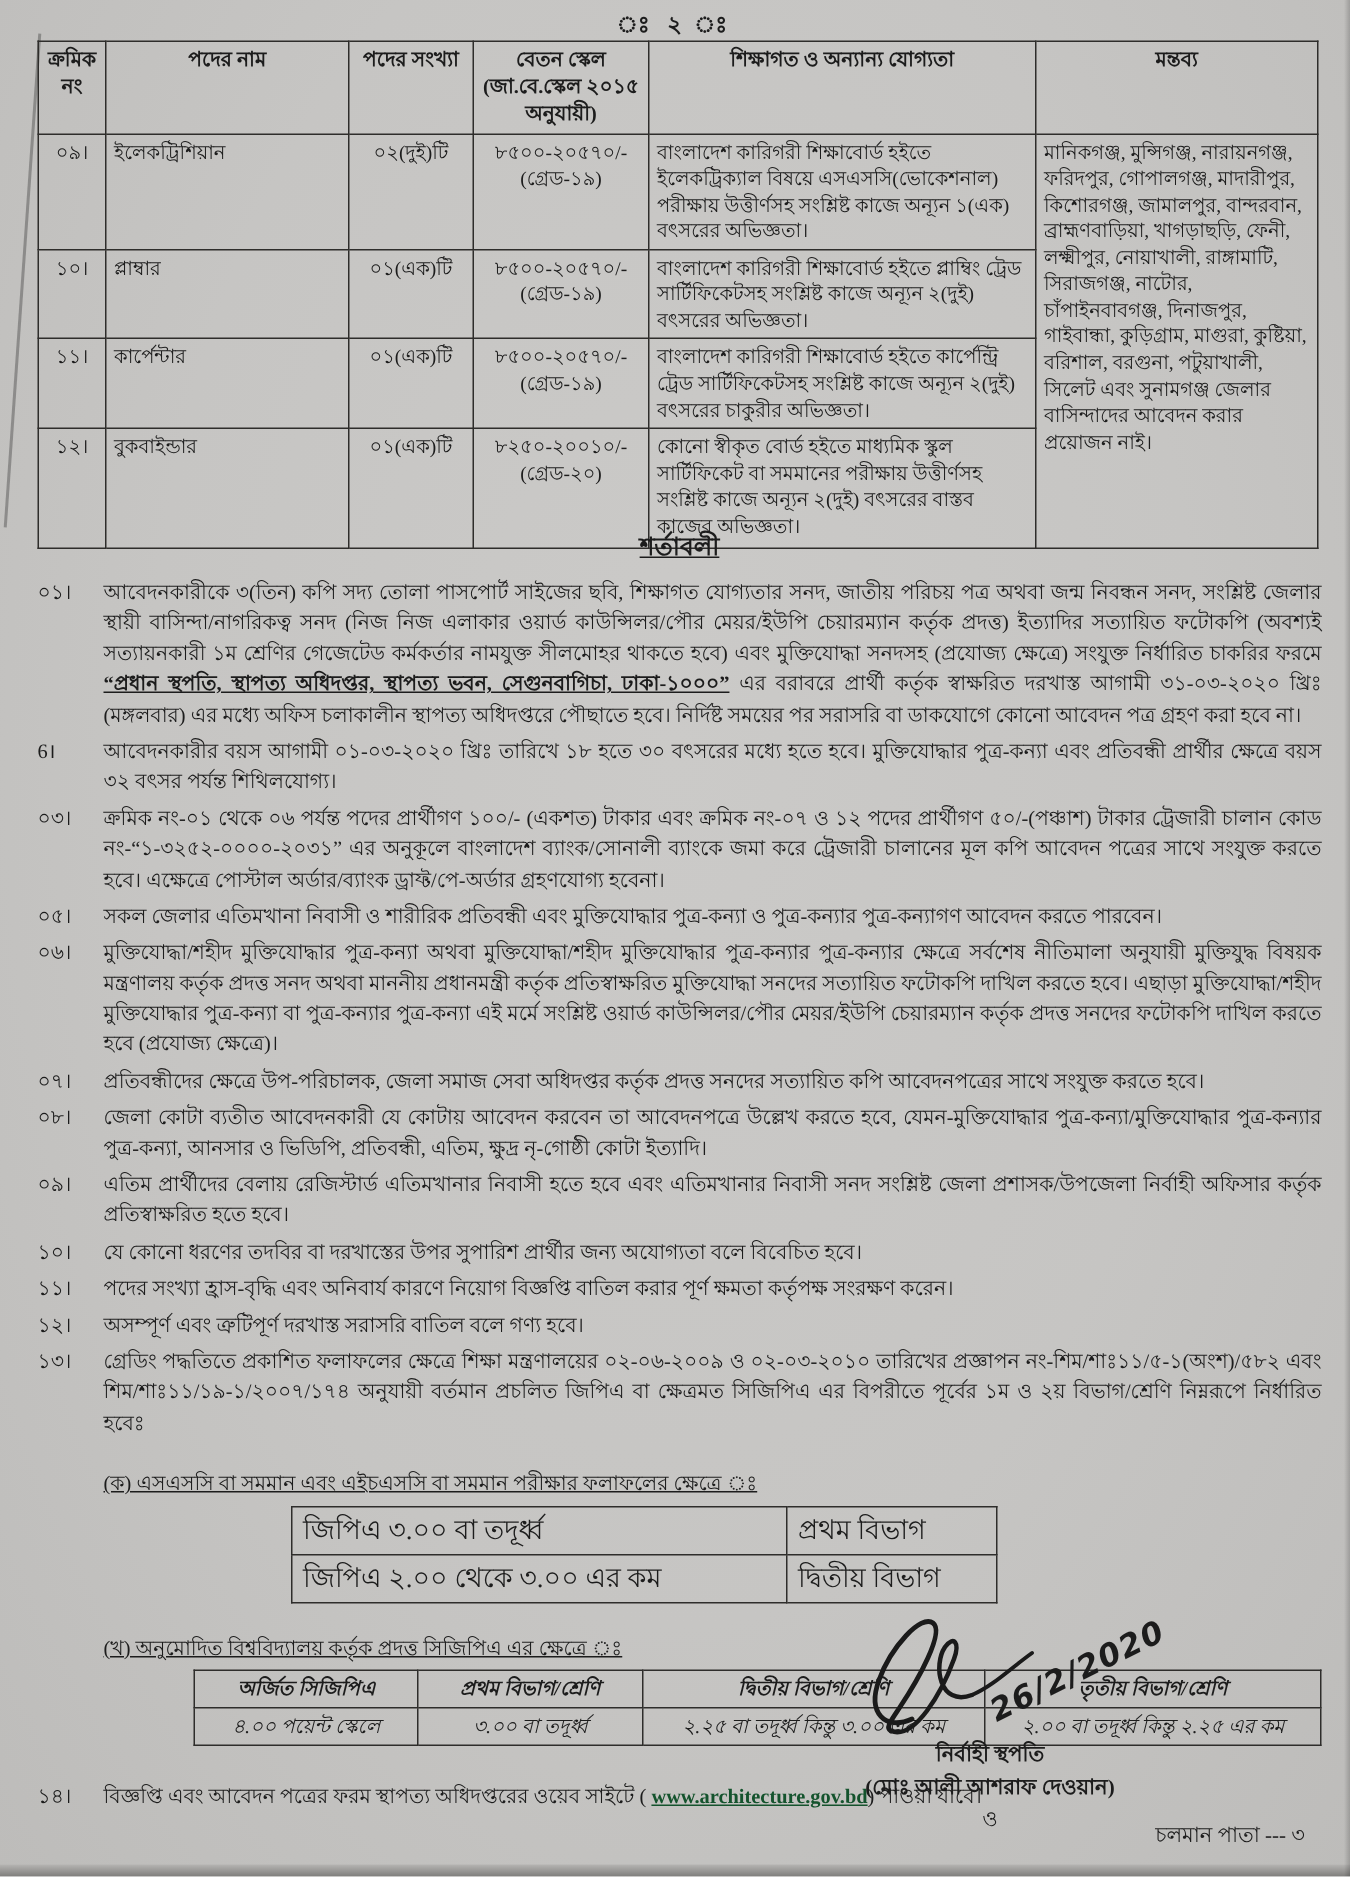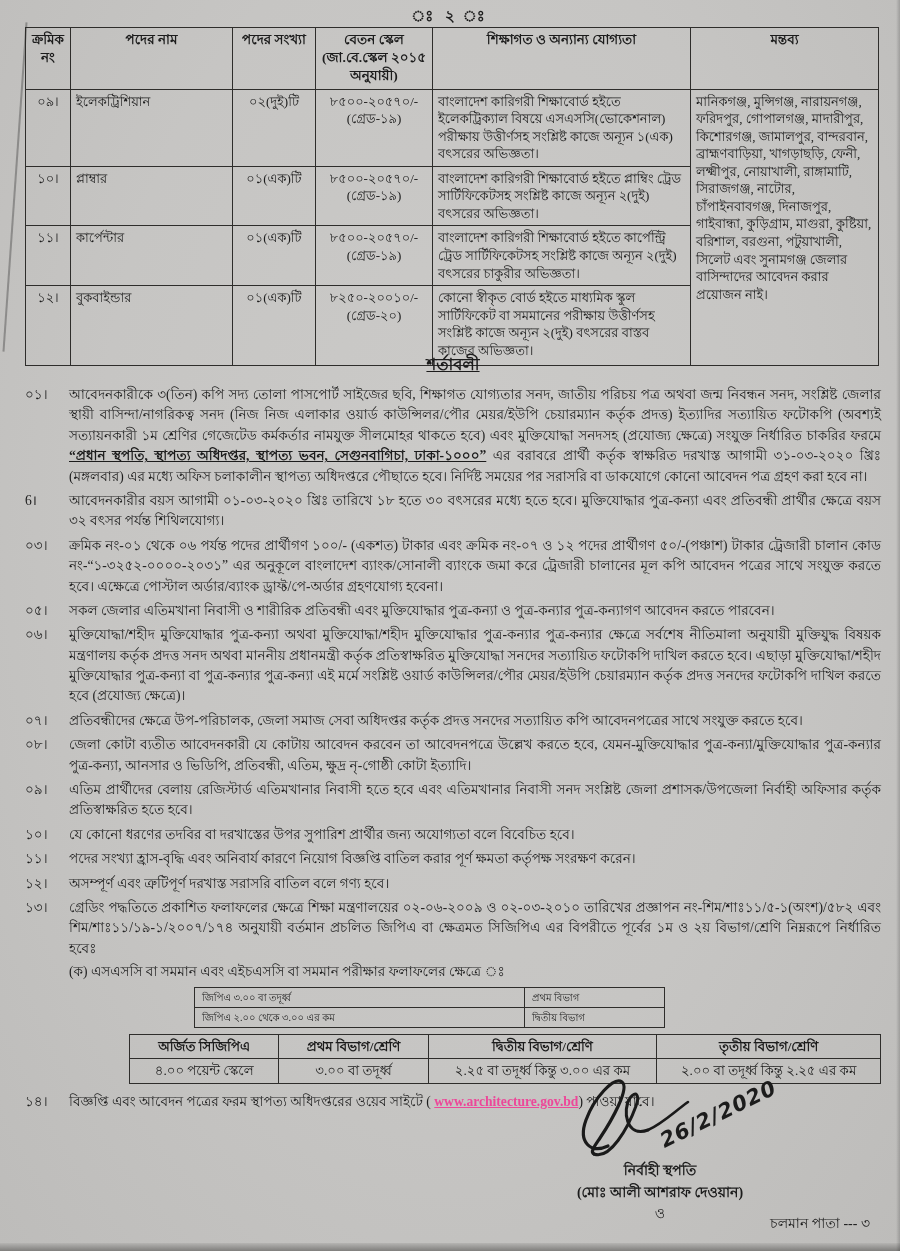--- a/index.html
+++ b/index.html
@@ -34,32 +34,32 @@
   .scale-line{ text-align:center; display:block; }
 
   
   .conditions{ position:absolute; left:25px; top:352px; width:856px; }
   .cond-title{ text-align:center; font-weight:bold; font-size:16.5px;
     text-decoration:underline; margin-bottom:6px; }
   .cond-item{ display:flex; margin-bottom:4px; font-size:13.6px; line-height:1.5; }
   .cond-no{ flex:0 0 44px; }
   .cond-text{ flex:1; text-align:justify; }
   .addr{ font-weight:bold; text-decoration:underline; }
-  .sub-label{ margin:3px 0 3px 0; }
+  .sub-label{ margin:20px 0 3px 0;text-decoration:underline; }
 
   table.gpa{ border-collapse:collapse; margin:4px 0 6px 125px; table-layout:fixed; }
-  table.gpa td{ border:1.6px solid #2e2d2b; padding:2px 7px; font-size:10px; }
+  table.gpa td{ border:1.6px solid #2e2d2b; padding:2px 7px; font-size:18px; }
   .gpa-c1{ width:330px; } .gpa-c2{ width:140px; }
 
-  table.cgpa{ border-collapse:collapse; margin:4px 0 4px 60px; table-layout:fixed; }
+  table.cgpa{ border-collapse:collapse; margin:4px 0 20px 60px; table-layout:fixed;font-style:italic; }
   table.cgpa th, table.cgpa td{ border:1.6px solid #2e2d2b; padding:2px 6px;
     font-size:13.3px; text-align:center; }
   .cgpa-c1{ width:150px; } .cgpa-c2{ width:150px; } .cgpa-c3{ width:230px; } .cgpa-c4{ width:225px; }
 
-  .url-link{ font-weight:bold; text-decoration:underline; color:#ec4899; }
+  .url-link{ font-weight:bold; text-decoration:underline; color:#14532d; }
 
   
   .sig-wrap{ position:absolute; right:30px; top:1068px; width:420px; text-align:center; }
   .sig-art{ position:relative; height:92px; }
   .sig-svg{ position:absolute; left:120px; top:0; }
   .sig-date{ position:absolute; left:205px; top:34px; transform:rotate(-26deg);
     font-size:21px; font-weight:bold; font-style:italic; letter-spacing:1px;
     font-family:"DejaVu Sans",sans-serif; }
   .sig-line{ font-size:14px; line-height:1.55; font-weight:bold; }
   .sig-line.normal{ font-weight:normal; font-size:14px; }
@@ -192,20 +192,21 @@
             <tr>
           <td class="gpa-c1">জিপিএ ৩.০০ বা তদূর্ধ্ব</td>
           <td class="gpa-c2">প্রথম বিভাগ</td>
         </tr>
         <tr>
           <td class="gpa-c1">জিপিএ ২.০০ থেকে ৩.০০ এর কম</td>
           <td class="gpa-c2">দ্বিতীয় বিভাগ</td>
         </tr>
       </tbody>
         </table>
+      <span class="sub-label" style="display:block;">(খ) অনুমোদিত বিশ্ববিদ্যালয় কর্তৃক প্রদত্ত সিজিপিএ এর ক্ষেত্রে ঃ</span>
       <table class="cgpa">
         <tbody>
             <tr>
           <th class="cgpa-c1">অর্জিত সিজিপিএ</th>
           <th class="cgpa-c2">প্রথম বিভাগ/শ্রেণি</th>
           <th class="cgpa-c3">দ্বিতীয় বিভাগ/শ্রেণি</th>
           <th class="cgpa-c4">তৃতীয় বিভাগ/শ্রেণি</th>
         </tr>
         <tr>
           <td>৪.০০ পয়েন্ট স্কেলে</td>

